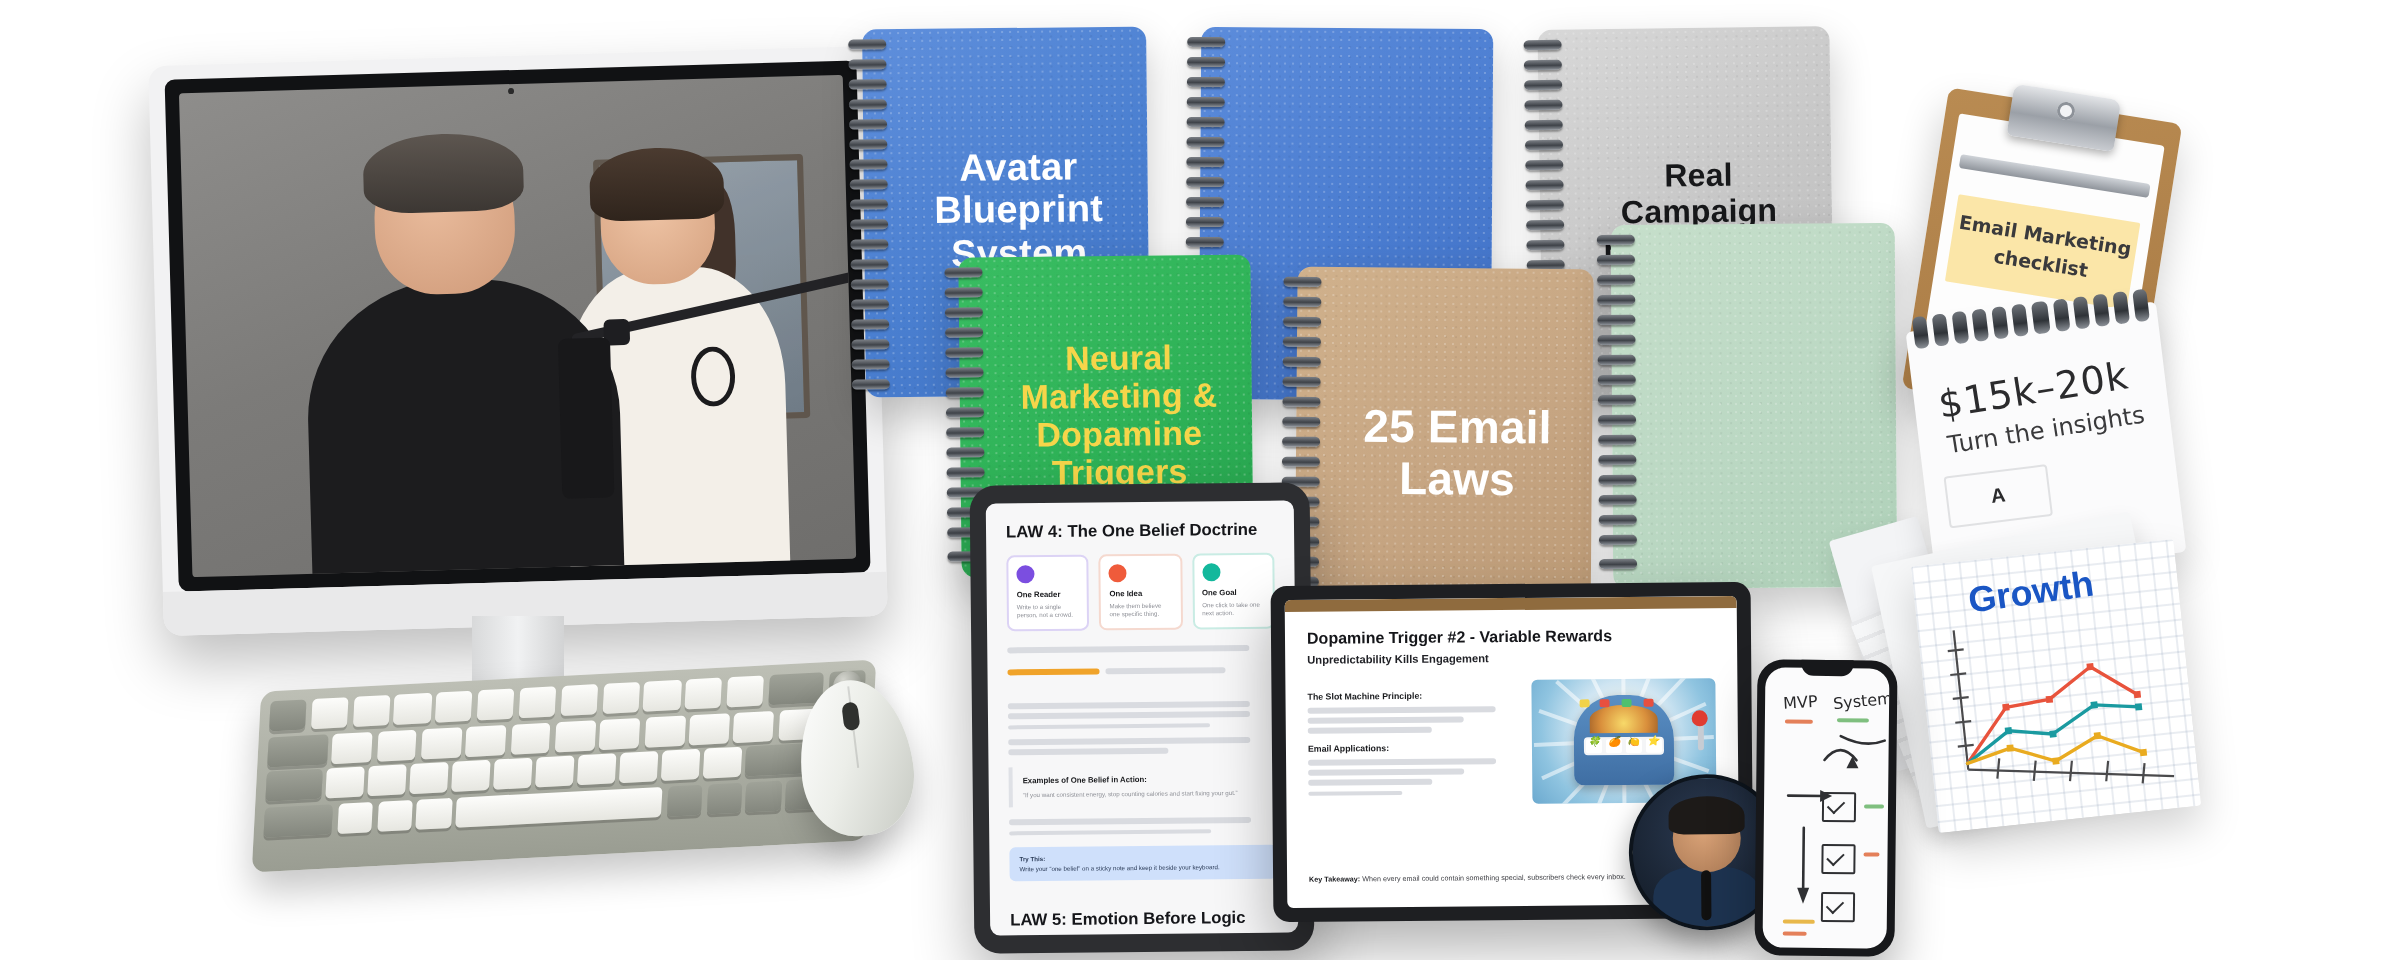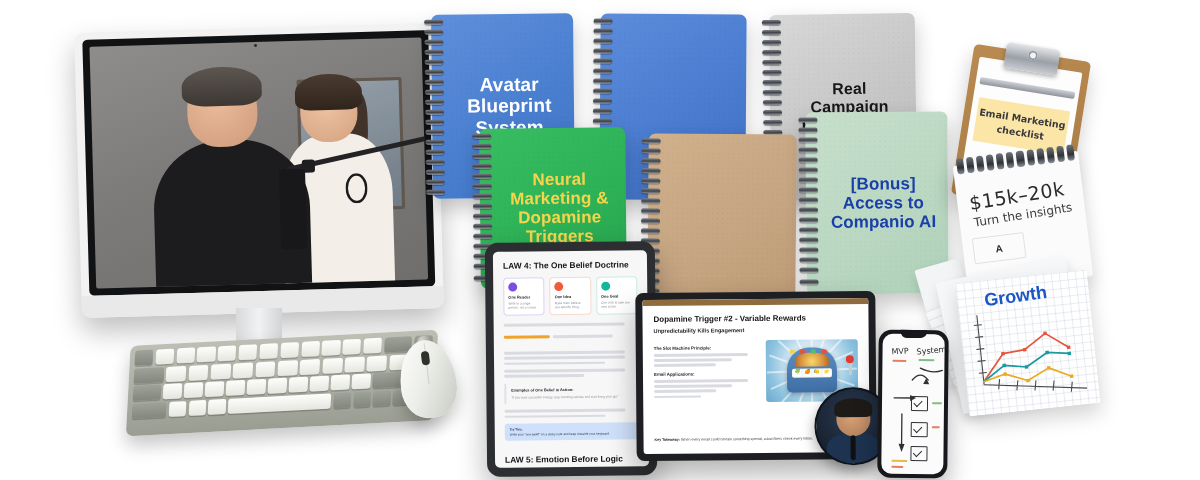--- a/index.html
+++ b/index.html
@@ -443,20 +443,21 @@
         <i style="top:90px"></i>
       <i style="top:100px"></i>
         <i style="top:110px"></i>
         <i style="top:120px"></i>
         <i style="top:130px"></i>
         <i style="top:140px"></i>
       <i style="top:150px"></i>
         <i style="top:160px"></i>
         <i style="top:172px"></i>
     </div>
+    <div class="ttl">25 Email Laws</div>
   </div>
 
   <div class="nb" id="nb-bonus">
     <div class="cover">
         <div class="tex"></div>
       </div>
     <div class="spiral">
       <i style="top:0"></i>
         <i style="top:10px"></i>
         <i style="top:20px"></i>
@@ -468,21 +469,20 @@
         <i style="top:80px"></i>
         <i style="top:90px"></i>
       <i style="top:100px"></i>
         <i style="top:110px"></i>
         <i style="top:120px"></i>
         <i style="top:130px"></i>
         <i style="top:140px"></i>
       <i style="top:150px"></i>
         <i style="top:162px"></i>
     </div>
-    <div class="ttl">[Bonus] Access to Companio AI</div>
   </div>
 
   <div class="abs" id="clipboard">
     <div id="clip-paper">
       <div id="clip-bar"></div>
       <div id="clip-hl">
         <span>Email Marketing checklist</span>
       </div>
     </div>
     <div id="clip-metal"></div>

